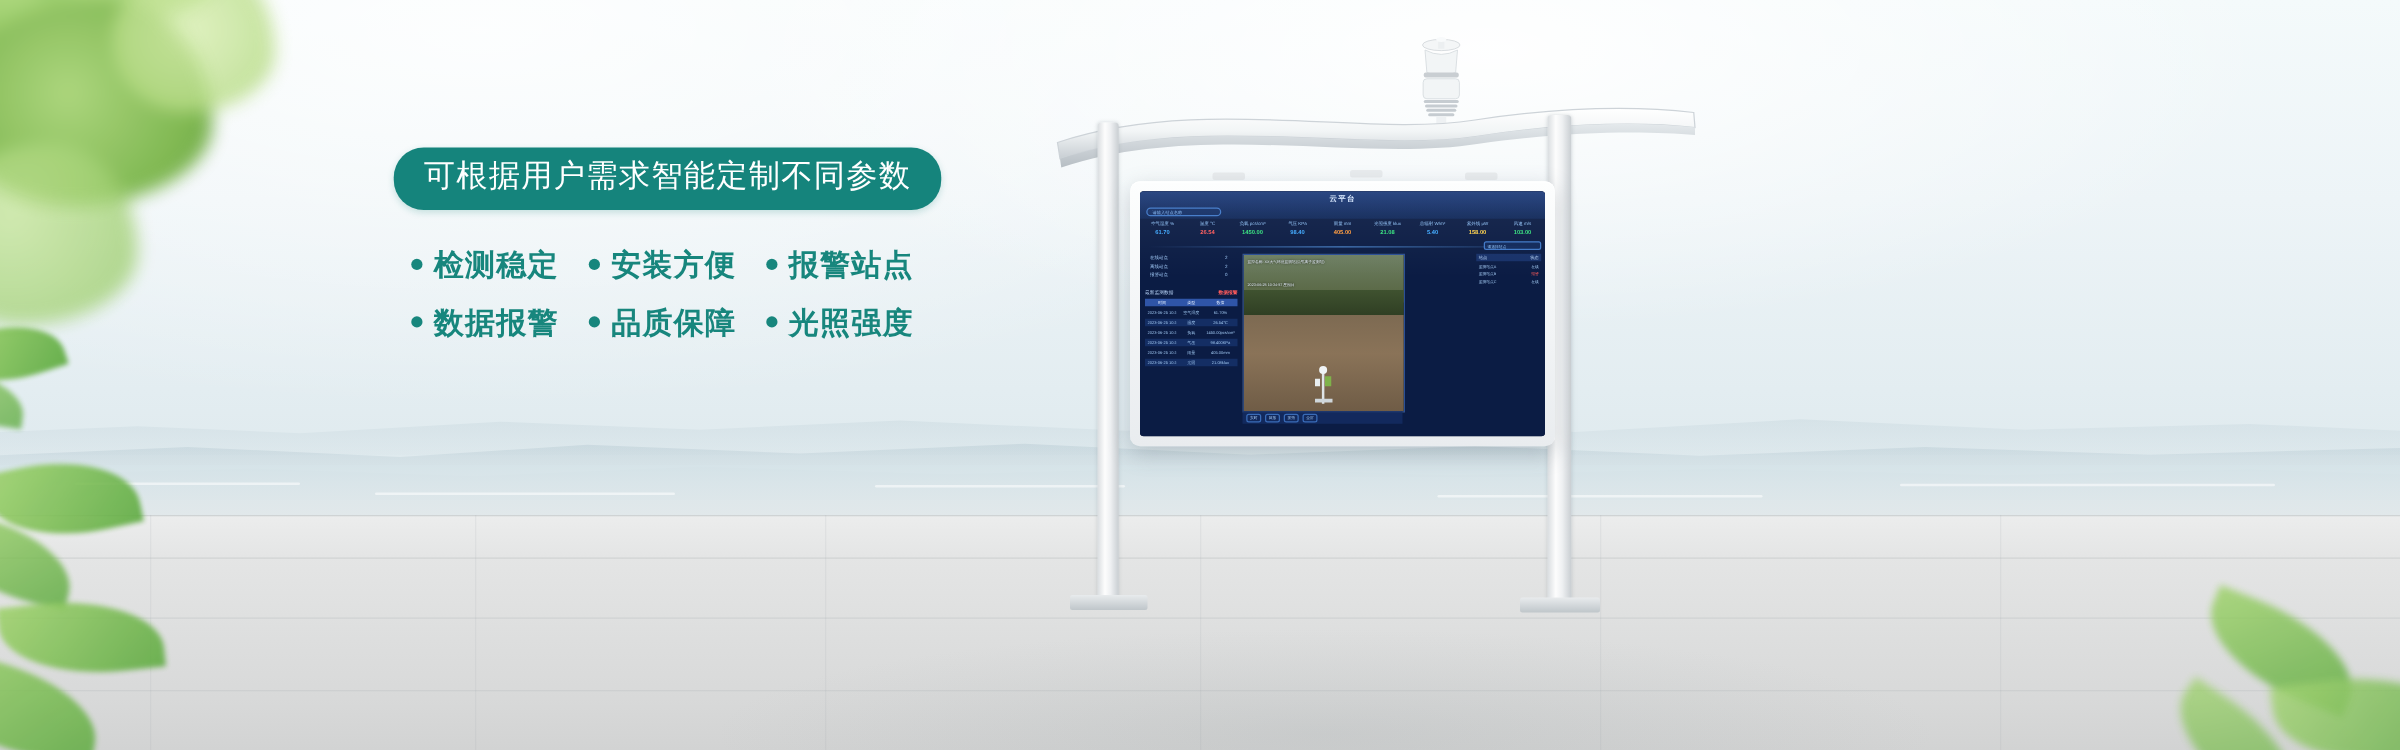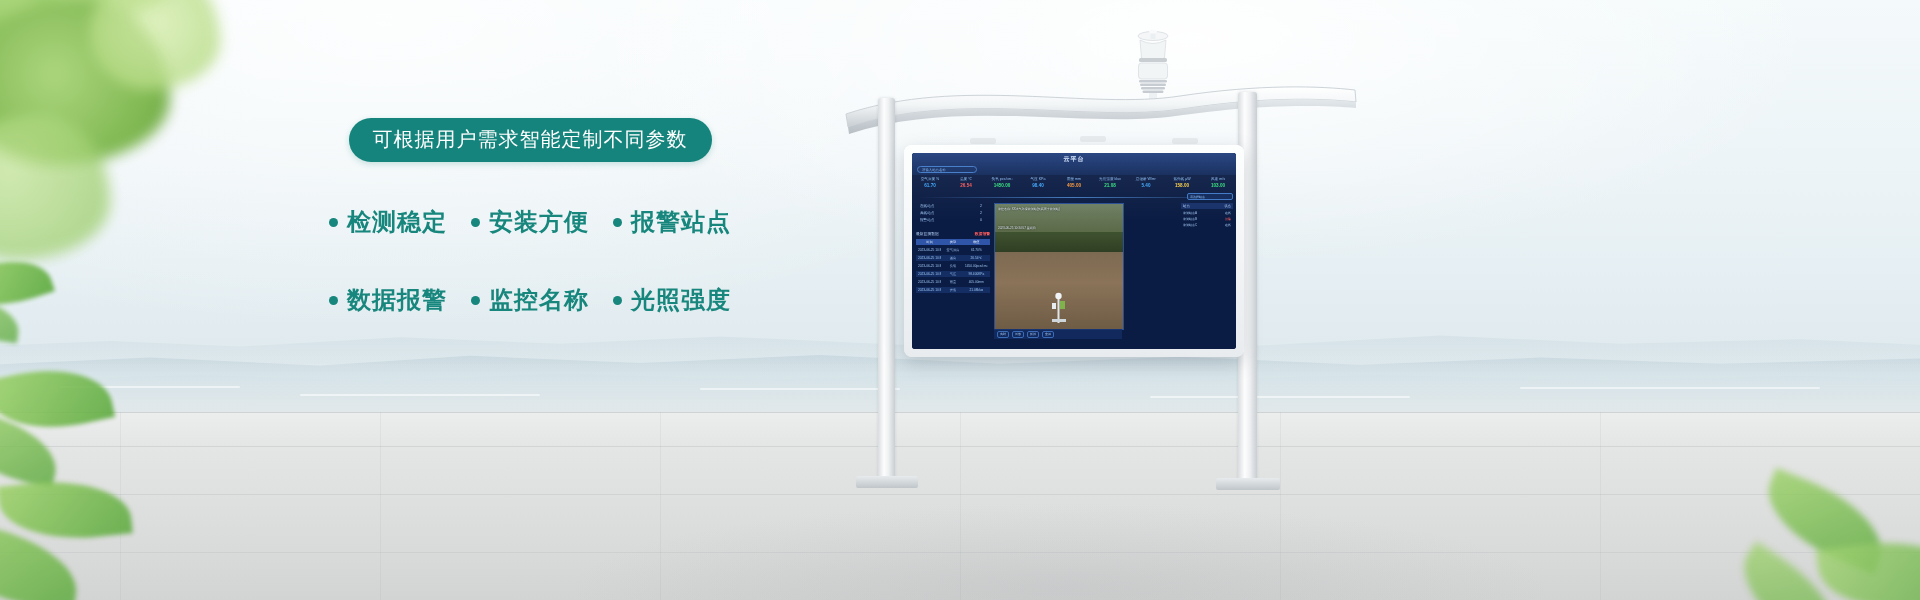--- a/index.html
+++ b/index.html
@@ -55,28 +55,28 @@
 
   
   .copy{position:absolute;left:315px;top:118px;width:430px;text-align:center;}
   .title{
     font-size:62px;line-height:1;letter-spacing:2px;font-weight:700;
     color:#0e8077;margin:0 0 22px 0;white-space:nowrap;
     text-shadow:0 2px 0 rgba(255,255,255,.75),0 3px 6px rgba(255,255,255,.6);
   }
   .badge{
     display:inline-block;background:#15847c;color:#fff;border-radius:24px;
-    padding:10px 24px 12px;font-size:20px;line-height:1.1;letter-spacing:1px;
+    padding:10px 24px 12px;font-size:25px;line-height:1.1;letter-spacing:1px;
     font-weight:500;white-space:nowrap;box-shadow:0 2px 6px rgba(21,132,124,.22);
   }
   .features{margin-top:28px;}
   .frow{display:flex;justify-content:center;align-items:center;
     margin-bottom:14px;white-space:nowrap;}
   .fitem{display:flex;align-items:center;color:#17867d;font-size:24px;
-    font-weight:600;letter-spacing:1px;margin:16px 12px;}
+    font-weight:600;letter-spacing:1px;margin:0 12px;}
   .dot{width:9px;height:9px;border-radius:50%;background:#17867d;
     margin-right:9px;flex:0 0 auto;}
 
   
   .kiosk{position:absolute;left:820px;top:20px;width:560px;height:520px;}
   .canopy{position:absolute;left:20px;top:60px;width:520px;height:62px;}
   .canopy svg{display:block;}
   .post{position:absolute;background:linear-gradient(90deg,#d9dde0,#fdfdfd 35%,#eef0f2 62%,#c9ced2);
     border-radius:3px;box-shadow:0 0 3px rgba(120,130,140,.25);}
   .postL{left:58px;top:78px;width:17px;height:382px;}
@@ -226,21 +226,21 @@
           <span>报警站点</span>
         </div>
       </div>
       <div class="frow">
         <div class="fitem">
           <span class="dot"></span>
           <span>数据报警</span>
         </div>
         <div class="fitem">
           <span class="dot"></span>
-          <span>监控名称</span>
+          <span>品质保障</span>
         </div>
         <div class="fitem">
           <span class="dot"></span>
           <span>光照强度</span>
         </div>
       </div>
     </div>
   </div>
 
   <div class="kiosk">

